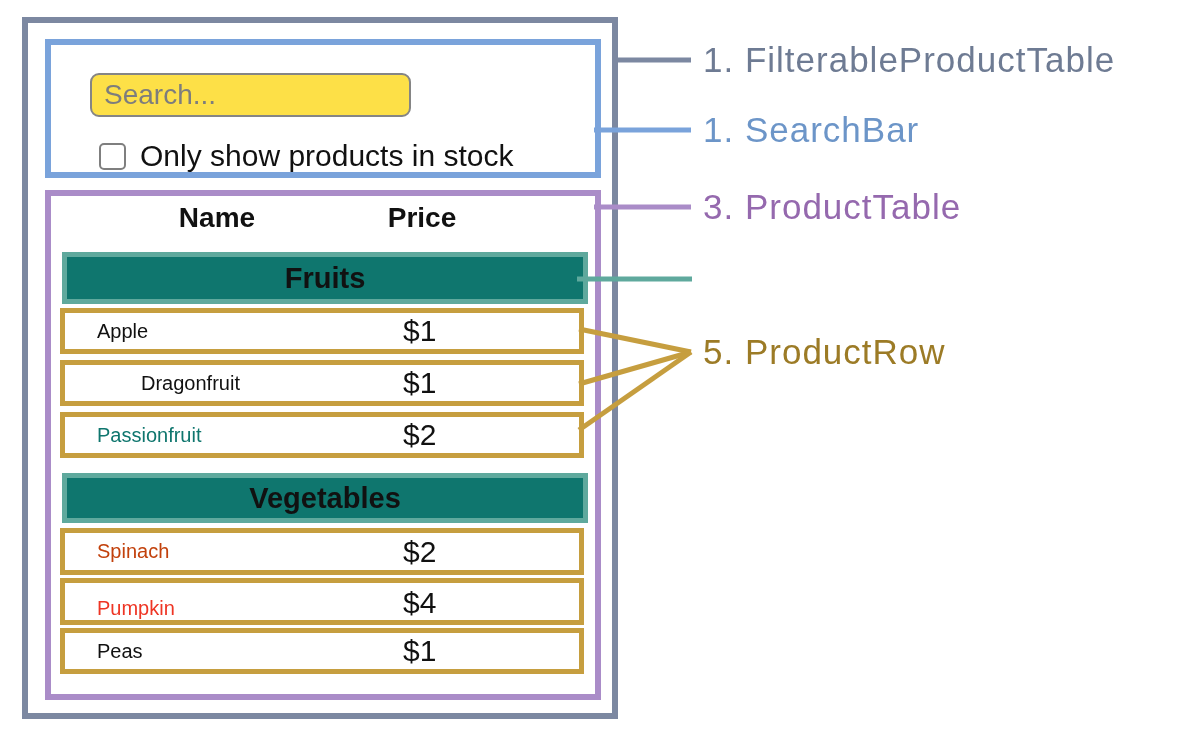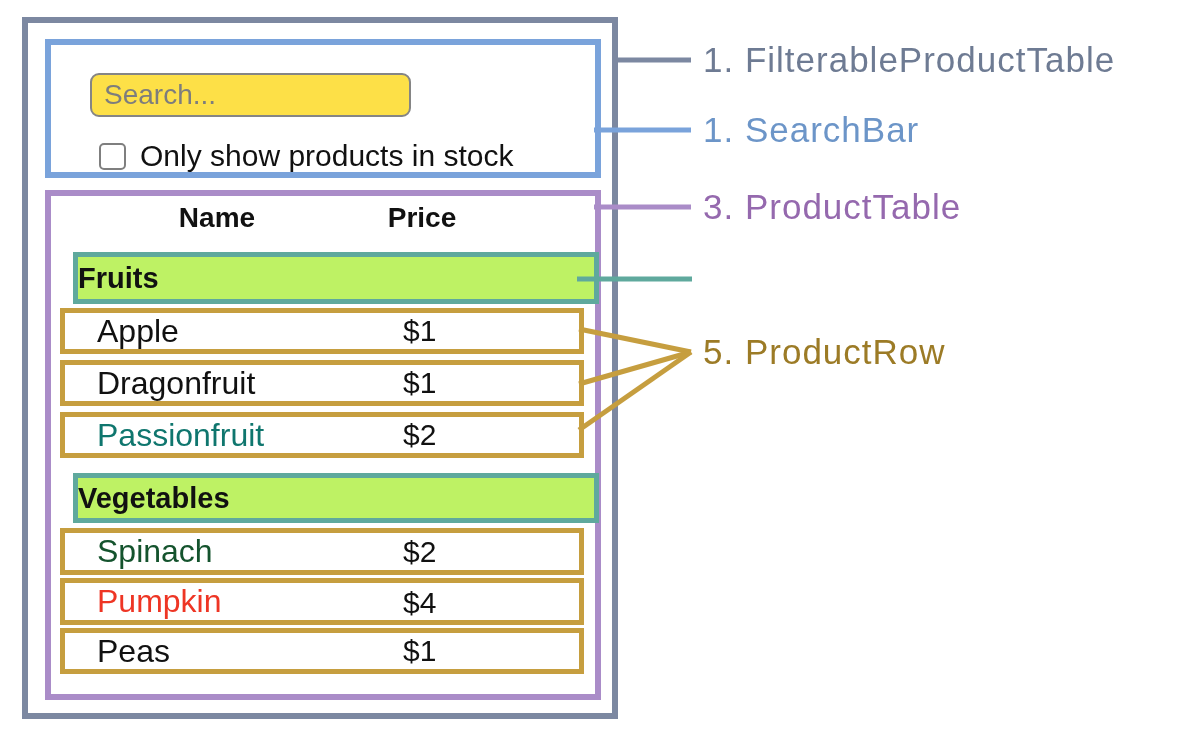--- a/index.html
+++ b/index.html
@@ -34,32 +34,32 @@
   }
   #stock-label { font-size: 30px; color: #111; white-space: nowrap; }
 
   
   .pt-content { position: absolute; left: 51px; top: 196px; width: 544px; height: 498px; }
   .th { position: absolute; width: 200px; text-align: center; font-weight: bold; font-size: 28px; color: #111; top: 7px; line-height: 30px; }
   #th-name  { left: 66px; }
   #th-price { left: 271px; }
 
   .cat-box {
-    position: absolute; left: 22px; width: 526px; box-sizing: border-box;
-    border: 5px solid #5FA99D; background: #bef264;
-    display: flex; align-items: center; justify-content: flex-start;
+    position: absolute; left: 11px; width: 526px; box-sizing: border-box;
+    border: 5px solid #5FA99D; background: #0f766e;
+    display: flex; align-items: center; justify-content: center;
   }
   .cat-label { font-weight: bold; font-size: 29px; color: #111; }
 
   .prod-row {
     position: absolute; left: 9px; width: 524px; height: 46px; box-sizing: border-box;
     border: 5px solid #C69E3F; background: #fff;
     display: flex; align-items: center;
   }
-  .prod-name  { margin-left: 32px; font-size: 32px; color: #111; white-space: nowrap; }
+  .prod-name  { margin-left: 32px; font-size: 20px; color: #111; white-space: nowrap; }
   .prod-price { position: absolute; left: 338px; font-size: 30px; color: #111; }
 
   #cat-fruits     { top: 56px;  height: 52px; }
   #row-apple      { top: 112px; }
   #row-dragonfruit{ top: 164px; }
   #row-passion    { top: 216px; }
   #cat-vegetables { top: 277px; height: 50px; }
   #row-spinach    { top: 332px; height: 47px; }
   #row-pumpkin    { top: 382px; height: 47px; align-items: flex-end; }
   #row-peas       { top: 432px; }
@@ -100,35 +100,35 @@
     <div class="th" id="th-name">Name</div>
 
     <div class="cat-box" id="cat-fruits" style="border-color: rgb(95, 169, 157);">
       <span class="cat-label">Fruits</span>
     </div>
 
     <div class="prod-row" id="row-apple" style="border-color: rgb(198, 158, 63);">
       <span class="prod-name" style="color: rgb(17, 17, 17);">Apple</span>
       <span class="prod-price">$1</span>
     </div>
-    <div class="prod-row" id="row-dragonfruit" style="border-color: rgb(198, 158, 63);">
+    <div class="prod-row" id="row-dragonfruit" style="border-color: rgb(198, 158, 63); padding-left: 44px;">
       <span class="prod-name" style="color: rgb(17, 17, 17);">Dragonfruit</span>
       <span class="prod-price">$1</span>
     </div>
     <div class="prod-row" id="row-passion" style="border-color: rgb(198, 158, 63);">
       <span class="prod-name" style="color: #0f766e;">Passionfruit</span>
       <span class="prod-price">$2</span>
     </div>
 
     <div class="cat-box" id="cat-vegetables" style="border-color: rgb(95, 169, 157);">
       <span class="cat-label">Vegetables</span>
     </div>
 
     <div class="prod-row" id="row-spinach" style="border-color: rgb(198, 158, 63);">
-      <span class="prod-name" style="color: #14532d;">Spinach</span>
+      <span class="prod-name" style="color: #c2410c;">Spinach</span>
       <span class="prod-price">$2</span>
     </div>
     <div class="prod-row" id="row-pumpkin" style="border-color: rgb(198, 158, 63);">
       <span class="prod-name" style="color: rgb(238, 53, 36);">Pumpkin</span>
       <span class="prod-price">$4</span>
     </div>
     <div class="prod-row" id="row-peas" style="border-color: rgb(198, 158, 63);">
       <span class="prod-name" style="color: rgb(17, 17, 17);">Peas</span>
       <span class="prod-price">$1</span>
     </div>

